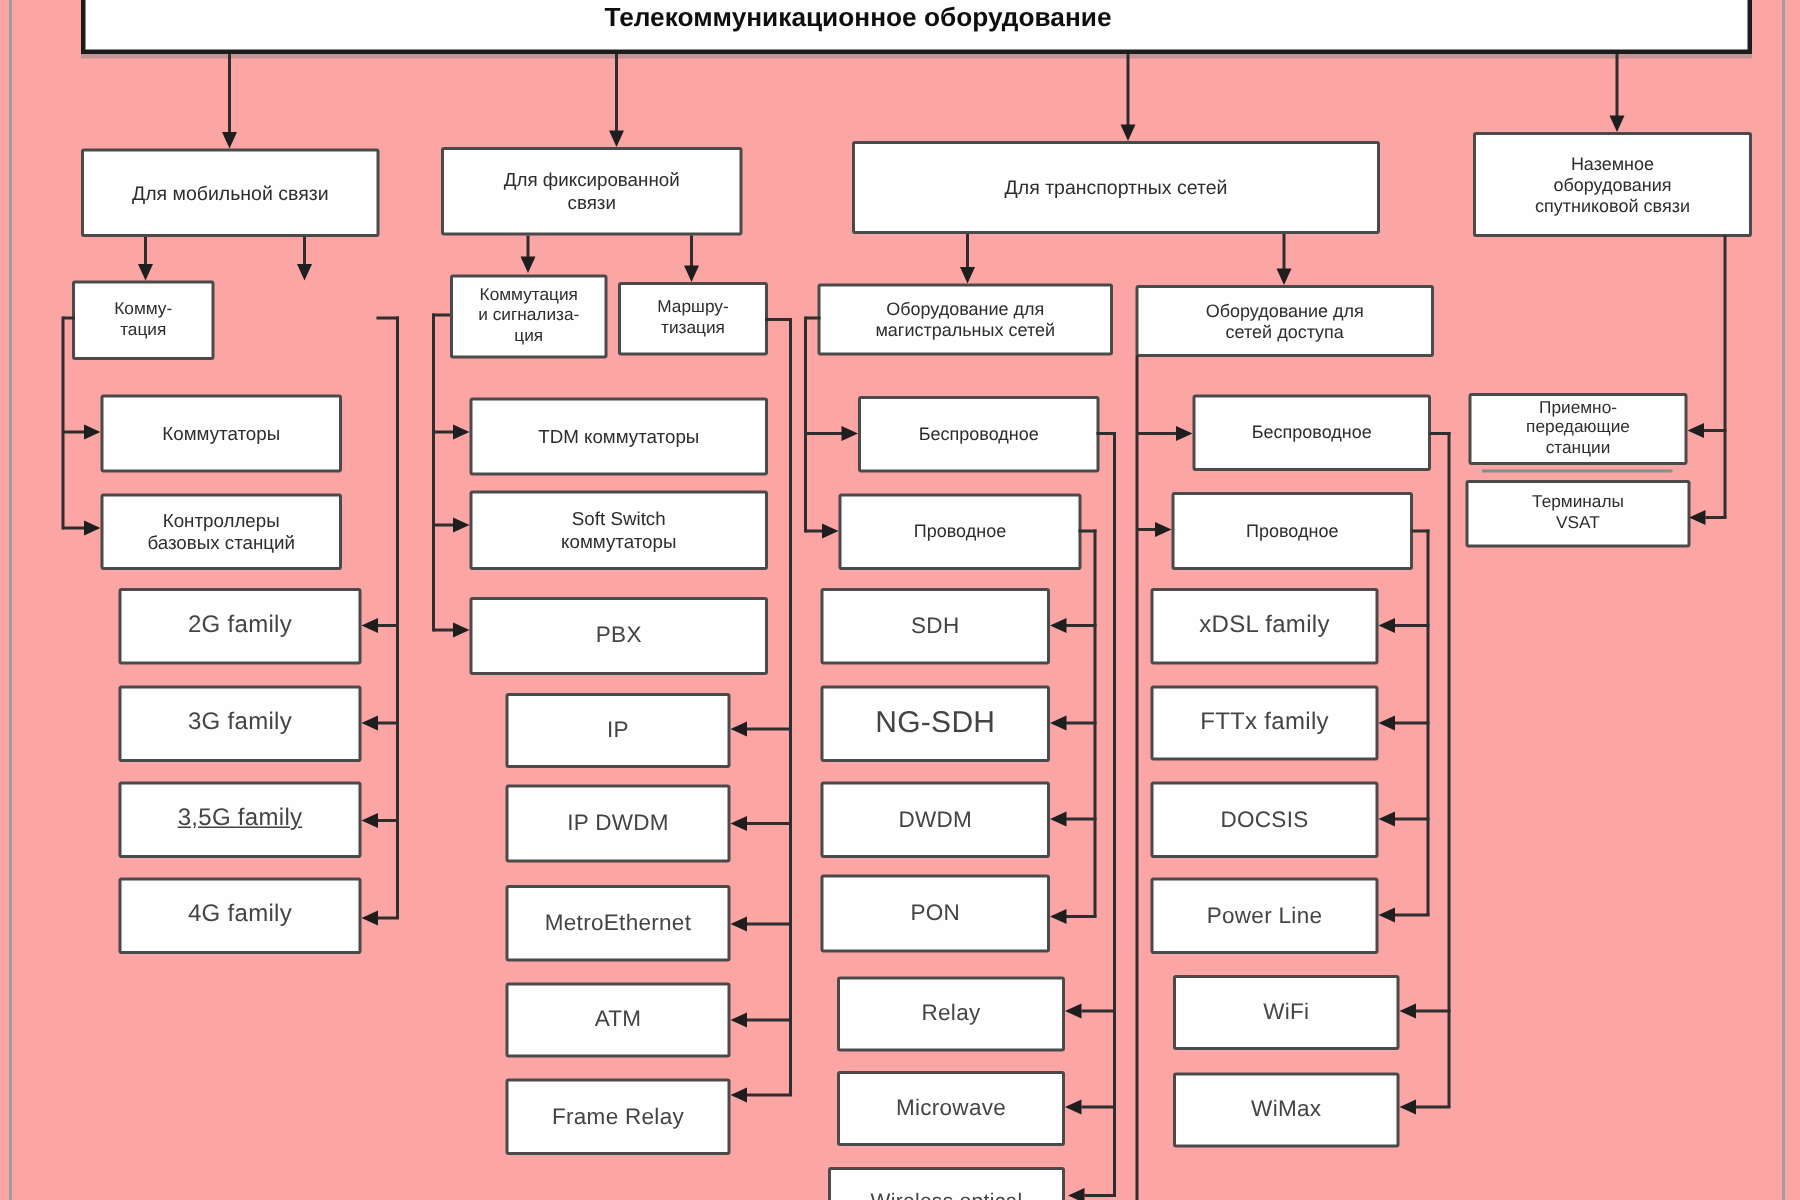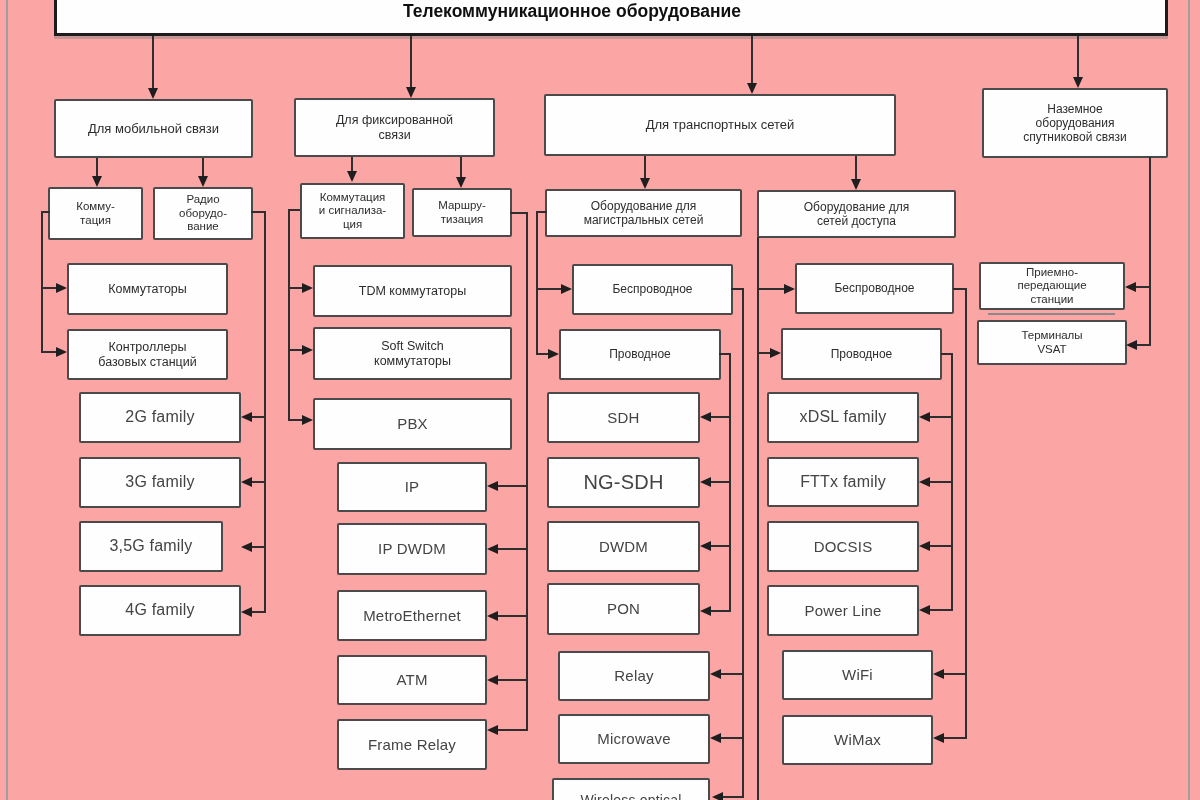--- a/index.html
+++ b/index.html
@@ -38,37 +38,32 @@
 <div class="box title-box" style="left: 54px; top: -14px; width: 1114px; height: 50px; font-size: 17.5px; padding-right: 78px;">
       <span>Телекоммуникационное оборудование</span>
     </div>
     <div class="box" style="left: 54px; top: 99px; width: 199px; height: 59px; font-size: 13px;">
       <span>Для мобильной связи</span>
     </div>
     <div class="box" style="left: 294px; top: 98px; width: 201px; height: 59px; font-size: 12.5px;">
       <span>Для фиксированной
 связи</span>
     </div>
-    <div class="box" style="left: 544px; top: 94px; width: 352px; height: 62px; font-size: 13px;">
+    <div class="box" style="left: 568px; top: 94px; width: 352px; height: 62px; font-size: 13px;">
       <span>Для транспортных сетей</span>
     </div>
     <div class="box" style="left: 982px; top: 88px; width: 186px; height: 70px; font-size: 12px;">
       <span>Наземное
 оборудования
 спутниковой связи</span>
     </div>
     <div class="box" style="left: 48px; top: 187px; width: 95px; height: 53px; font-size: 11.5px;">
       <span>Комму-
 тация</span>
     </div>
-    <div class="box" style="left: 153px; top: 187px; width: 100px; height: 53px; font-size: 11.5px;">
-      <span>Радио
-оборудо-
-вание</span>
-    </div>
     <div class="box" style="left: 300px; top: 183px; width: 105px; height: 56px; font-size: 11.5px;">
       <span>Коммутация
 и сигнализа-
 ция</span>
     </div>
     <div class="box" style="left: 412px; top: 188px; width: 100px; height: 49px; font-size: 11.5px;">
       <span>Маршру-
 тизация</span>
     </div>
     <div class="box" style="left: 545px; top: 189px; width: 197px; height: 48px; font-size: 12px;">
@@ -85,21 +80,21 @@
     <div class="box" style="left: 67px; top: 329px; width: 161px; height: 51px; font-size: 12.5px;">
       <span>Контроллеры
 базовых станций</span>
     </div>
     <div class="box leaf" style="left: 79px; top: 392px; width: 162px; height: 51px; font-size: 16px;">
       <span>2G family</span>
     </div>
     <div class="box leaf" style="left: 79px; top: 457px; width: 162px; height: 51px; font-size: 16px;">
       <span>3G family</span>
     </div>
-    <div class="box leaf" style="left: 79px; top: 521px; width: 144px; height: 51px; font-size: 16px;">
+    <div class="box leaf" style="left: 79px; top: 521px; width: 162px; height: 51px; font-size: 16px; text-decoration: underline;">
       <span>3,5G family</span>
     </div>
     <div class="box leaf" style="left: 79px; top: 585px; width: 162px; height: 51px; font-size: 16px;">
       <span>4G family</span>
     </div>
     <div class="box" style="left: 313px; top: 265px; width: 199px; height: 52px; font-size: 12.5px;">
       <span>TDM коммутаторы</span>
     </div>
     <div class="box" style="left: 313px; top: 327px; width: 199px; height: 53px; font-size: 12.5px;">
       <span>Soft Switch

